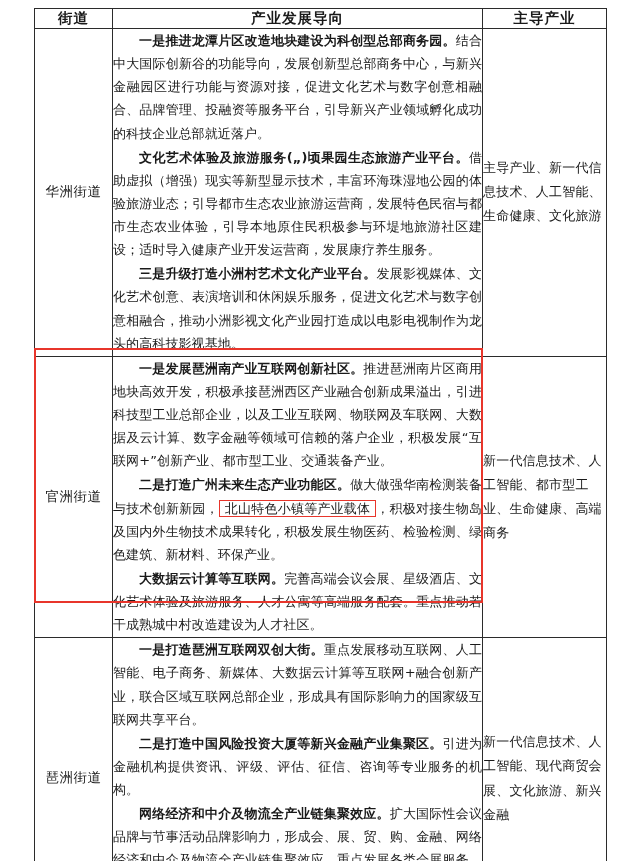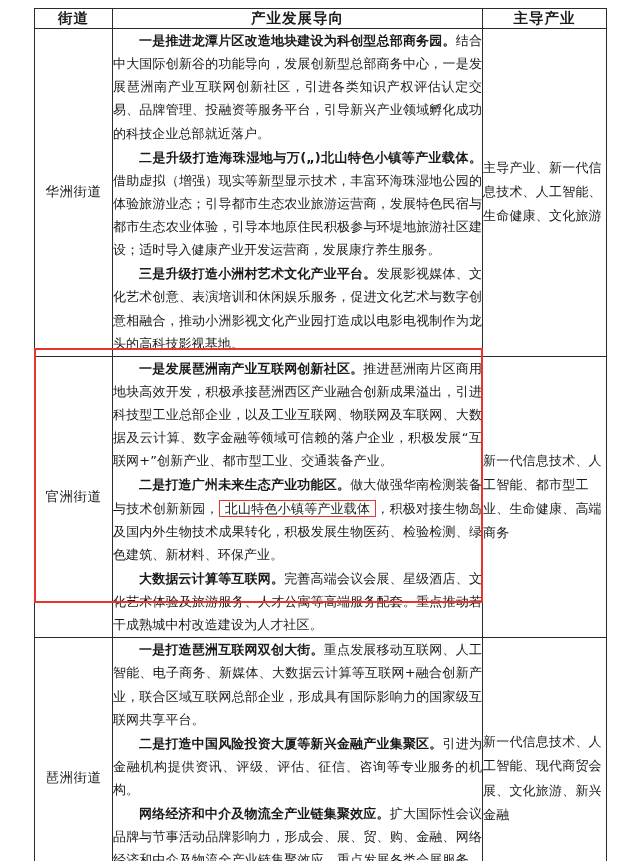--- a/index.html
+++ b/index.html
@@ -105,24 +105,24 @@
         <th>产业发展导向</th>
         <th>主导产业</th>
       </tr>
     </thead>
     <tbody>
 
       <tr>
         <td class="street-cell">华洲街道</td>
         <td class="main-cell">
           <p class="para">
-            <b>一是推进龙潭片区改造地块建设为科创型总部商务园。</b><span>结合中大国际创新谷的功能导向，发展创新型总部商务中心，一是发展琶洲南产业互联网创新社区，引进各类知识产权评估认定交易、品牌管理、投融资等服务平台，引导新兴产业领域孵化成功的科技企业总部就近落户。</span>
+            <b>一是推进龙潭片区改造地块建设为科创型总部商务园。</b><span>结合中大国际创新谷的功能导向，发展创新型总部商务中心，与新兴金融园区进行功能与资源对接，促进文化艺术与数字创意相融合、品牌管理、投融资等服务平台，引导新兴产业领域孵化成功的科技企业总部就近落户。</span>
           </p>
           <p class="para">
-            <b>二是升级打造海珠湿地与万(„)北山特色小镇等产业载体。</b><span>借助虚拟（增强）现实等新型显示技术，丰富环海珠湿地公园的体验旅游业态；引导都市生态农业旅游运营商，发展特色民宿与都市生态农业体验，引导本地原住民积极参与环堤地旅游社区建设；适时导入健康产业开发运营商，发展康疗养生服务。</span>
+            <b>文化艺术体验及旅游服务(„)顷果园生态旅游产业平台。</b><span>借助虚拟（增强）现实等新型显示技术，丰富环海珠湿地公园的体验旅游业态；引导都市生态农业旅游运营商，发展特色民宿与都市生态农业体验，引导本地原住民积极参与环堤地旅游社区建设；适时导入健康产业开发运营商，发展康疗养生服务。</span>
           </p>
           <p class="para">
             <b>三是升级打造小洲村艺术文化产业平台。</b><span>发展影视媒体、文化艺术创意、表演培训和休闲娱乐服务，促进文化艺术与数字创意相融合，推动小洲影视文化产业园打造成以电影电视制作为龙头的高科技影视基地。</span>
           </p>
         </td>
         <td class="lead-cell">主导产业、新一代信息技术、人工智能、生命健康、文化旅游</td>
       </tr>
 
       <tr>
         <td class="street-cell">官洲街道</td>

